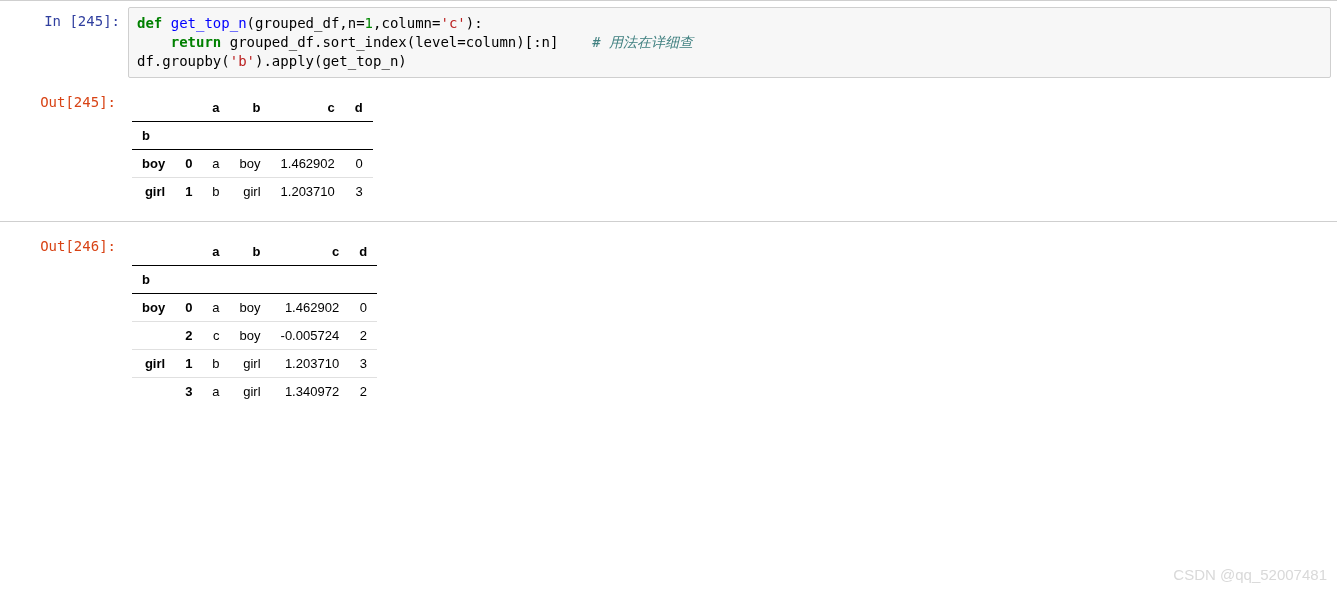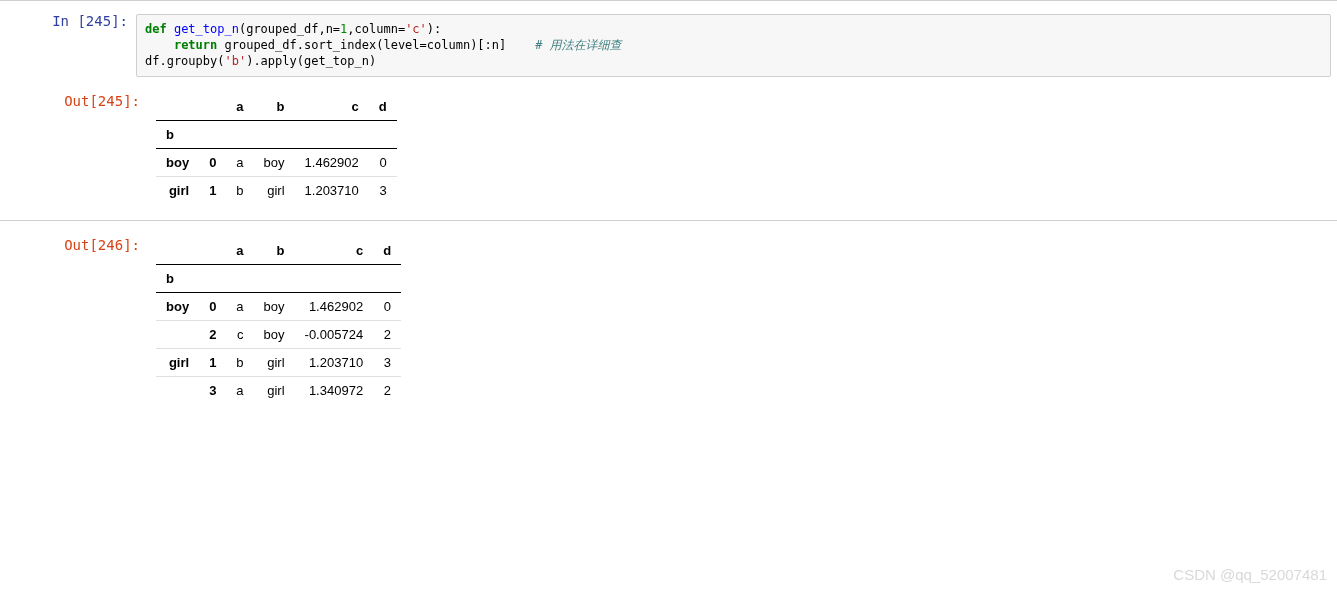--- a/index.html
+++ b/index.html
@@ -6,58 +6,57 @@
     font-family: "Helvetica Neue", Helvetica, Arial, sans-serif;
     font-size: 14px;
     margin: 0;
     padding: 0;
     background: #fff;
     color: #000;
   }
   .cell {
     display: flex;
     border-top: 1px solid #cfcfcf;
-    padding: 6px 0 0 12px;
+    padding: 6px 0 0 4px;
   }
   .prompt {
     width: 116px;
     flex-shrink: 0;
     text-align: right;
     font-family: monospace;
     font-size: 14px;
     padding: 6px 8px 0 0;
   }
   .prompt.in { color: #303F9F; }
   .prompt.out { color: #D84315; }
   .code-area {
     flex: 1;
     background: #f7f7f7;
     border: 1px solid #cfcfcf;
     border-radius: 2px;
     padding: 6px 8px;
     font-family: SimSun, monospace;
-    font-size: 12px;
+    font-size: 14px;
     line-height: 1.35;
     white-space: pre;
-    margin: 7px 6px 6px 0;
+    margin: 0 6px 6px 0;
   }
   .kw-def { color: #008000; font-weight: bold; }
   .kw-return { color: #008000; font-weight: bold; }
   .fn-name { color: #0000FF; }
   .num { color: #008800; }
   .str { color: #BA2121; }
   .comment { color: #408080; font-style: italic; }
   .output-area {
     flex: 1;
     padding: 2px 6px 10px 0;
   }
   .out-row {
     display: flex;
     padding-top: 4px;
-    margin-left: 24px;
   }
   table.df {
     border-collapse: collapse;
     font-size: 13px;
     margin: 4px 0 6px 8px;
   }
   table.df th, table.df td {
     padding: 6px 10px;
     text-align: right;
     font-weight: normal;

